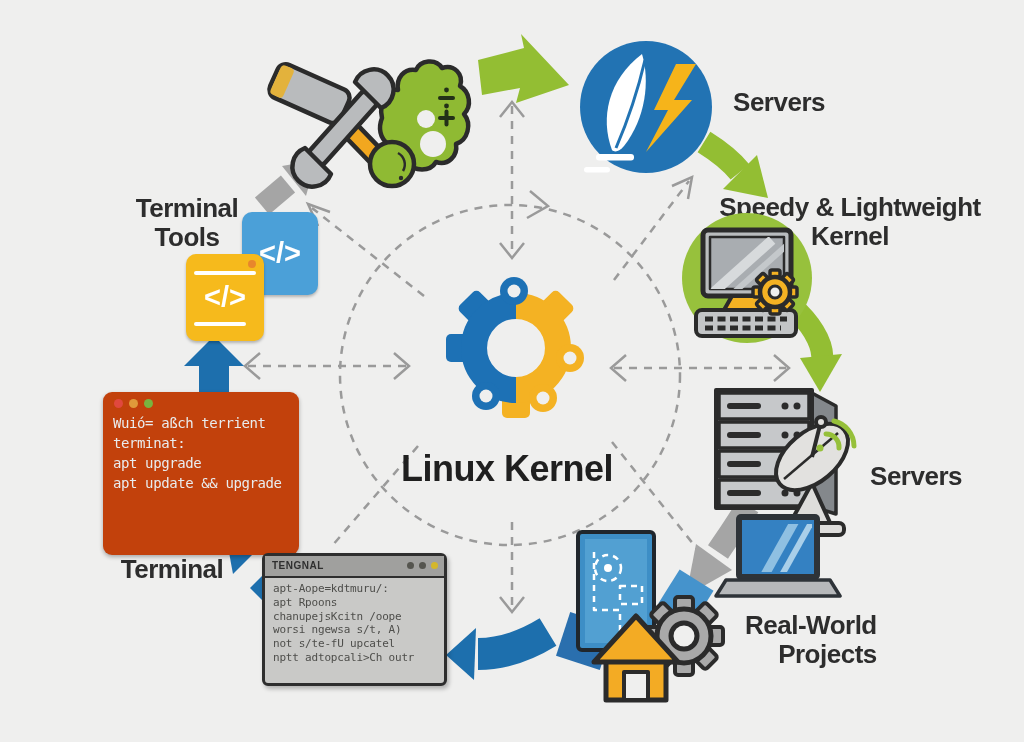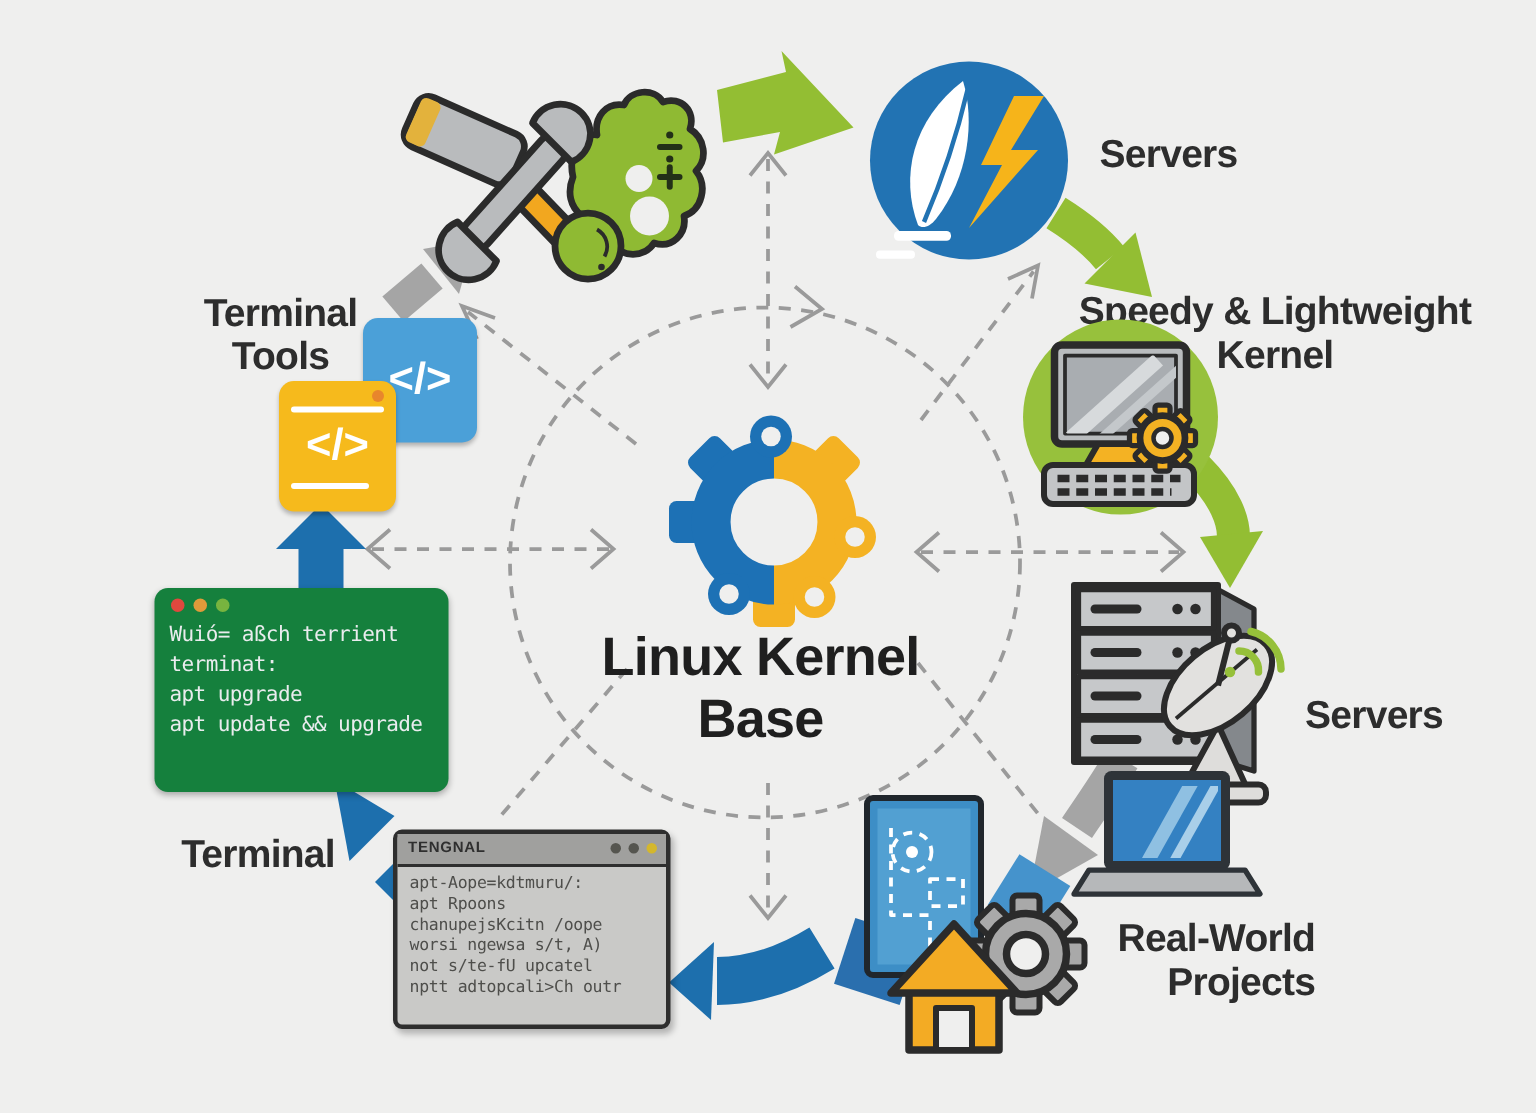--- a/index.html
+++ b/index.html
@@ -3,28 +3,28 @@
 <meta charset="utf-8">
 <style>
   html,body{margin:0;padding:0;background:#dcdcdc;}
   .stage{position:relative;width:1024px;height:742px;background:#efefee;overflow:hidden;
          font-family:"Liberation Sans",sans-serif;}
   svg{position:absolute;left:0;top:0;}
   .lbl{position:absolute;font-weight:bold;font-size:26px;color:#2d2d2d;text-align:center;
        line-height:29px;transform:translateX(-50%);white-space:nowrap;letter-spacing:-0.5px;}
   .lbl.left{transform:none;text-align:right;}
   .title{position:absolute;font-weight:bold;font-size:36px;color:#1f1f1f;text-align:center;
-         line-height:41px;transform:translateX(-50%);white-space:nowrap;letter-spacing:-0.5px;}
+         line-height:41px;transform:translateX(-50%);white-space:nowrap;letter-spacing:-0.5px;margin-top:31px;}
   .code-icon{position:absolute;border-radius:10px;display:flex;align-items:center;justify-content:center;
              color:#fff;font-weight:bold;font-size:29px;z-index:3;}
   .code-icon.blue{left:242px;top:212px;width:76px;height:83px;background:#4ba0d8;box-shadow:0 2px 3px rgba(0,0,0,.25);}
   .code-icon.yellow{left:186px;top:254px;width:78px;height:87px;background:#f6ba1c;box-shadow:0 2px 3px rgba(0,0,0,.25);}
   .ybar{position:absolute;background:#fff;border-radius:2px;}
   .ydot{position:absolute;width:8px;height:8px;border-radius:50%;background:#e8862c;}
-  .term-dark{position:absolute;left:103px;top:392px;width:196px;height:136px;background:#15803d;
+  .term-dark{position:absolute;left:103px;top:392px;width:196px;height:163px;background:#c2410c;
              border-radius:9px;z-index:4;box-shadow:0 2px 4px rgba(0,0,0,.3);}
   .lights{position:absolute;left:11px;top:7px;display:flex;gap:6px;}
   .lights span{width:9px;height:9px;border-radius:50%;display:block;}
   .term-dark .body{position:absolute;left:10px;top:21px;right:6px;color:#e9ecee;
         font-family:"DejaVu Sans Mono",monospace;font-size:14px;line-height:20px;letter-spacing:-0.4px;white-space:nowrap;}
   .term-light{position:absolute;left:262px;top:553px;width:179px;height:127px;background:#c9c9c7;
               border:3px solid #2e2e2e;border-radius:6px;z-index:4;box-shadow:2px 3px 4px rgba(0,0,0,.25);}
   .term-light .bar{position:absolute;left:0;top:0;right:0;height:20px;background:#a0a09e;
                    border-bottom:2px solid #2e2e2e;}
   .term-light .bar .t{position:absolute;left:7px;top:4px;font-size:10px;font-weight:bold;color:#2f2f2f;letter-spacing:0.5px;}
@@ -289,21 +289,20 @@
   </div>
   <div class="code-icon yellow">
     <div class="ybar" style="left:8px;top:17px;width:62px;height:4px;"></div>
     <div class="ybar" style="left:8px;top:68px;width:52px;height:4px;"></div>
     <div class="ydot" style="right:8px;top:6px;"></div>
     <span>&lt;/&gt;</span>
   </div>
 
   <div class="title" style="left:507px;top:417px;">
     <div>Linux Kernel</div>
-    <div>Base</div>
   </div>
   <div class="lbl" style="left:187px;top:194px;">
     <div>Terminal</div>
     <div>Tools</div>
   </div>
   <div class="lbl" style="left:779px;top:88px;">Servers</div>
   <div class="lbl" style="left:850px;top:193px;">
     <div>Speedy &amp; Lightweight</div>
     <div>Kernel</div>
   </div>

